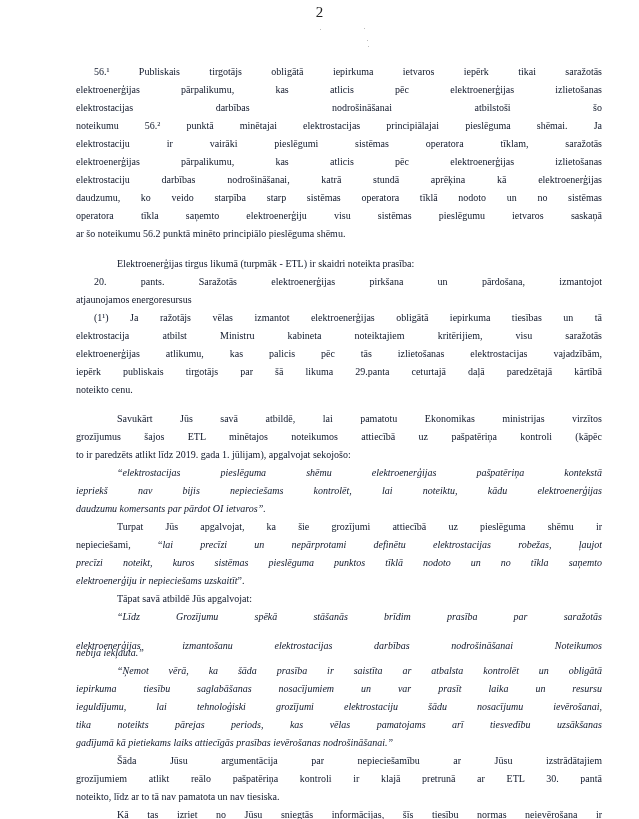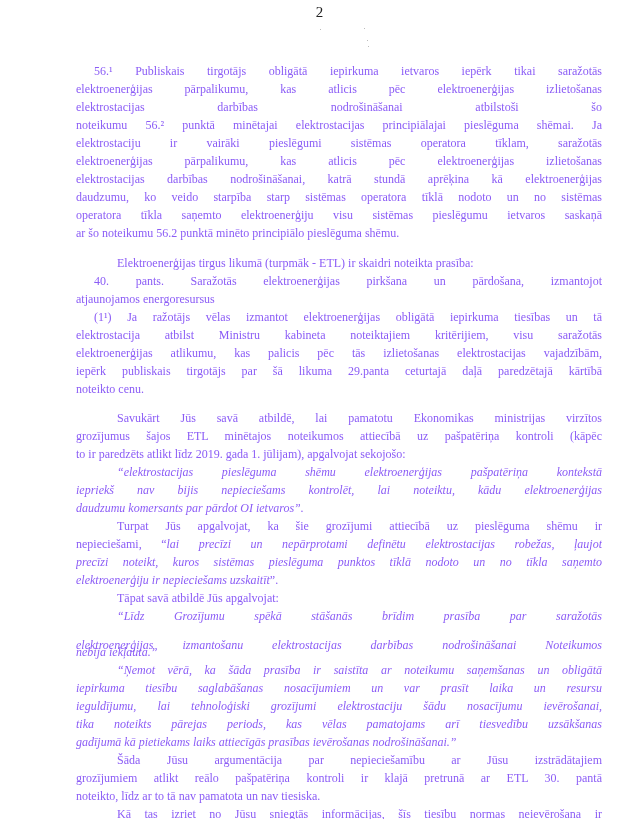--- a/index.html
+++ b/index.html
@@ -1,21 +1,21 @@
 <!DOCTYPE html>
 <html><head>
 <meta charset="utf-8">
 <style>
   html, body { margin: 0; padding: 0; background: #ffffff; }
   body { width: 639px; height: 819px; position: relative; overflow: hidden; }
   .page { position: absolute; left: 0; top: 0; width: 639px; height: 819px; background: #fff; }
   .pnum { position: absolute; left: 0; width: 639px; top: 4px; text-align: center;
           font-family: "Liberation Serif", serif; font-size: 15px; color: #222; }
   .ln { position: absolute; left: 76px; width: 526px; font-family: "Liberation Serif", serif;
-        font-size: 12px; line-height: 17px; color: #8b5cf6; white-space: nowrap; }
+        font-size: 10px; line-height: 17px; color: #0f172a; white-space: nowrap; }
   .j { white-space: normal; text-align: justify; text-align-last: justify; height: 17px; overflow: hidden; }
   .it { font-style: italic; font-family: Liberation Serif, serif; }
   .i1 { padding-left: 18px; width: 508px; }
   .i2 { padding-left: 41px; width: 485px; }
   .speck { position: absolute; width: 1px; height: 1px; background: #bbb; }
 </style>
 </head>
 <body>
 
 <div class="page">
@@ -26,29 +26,29 @@
   <span class="speck" style="left:368px;top:46px"></span>
   <span class="speck" style="left:320px;top:29px"></span>
 
   <div>
     <div class="ln j i1" style="top:63px"><span>56.¹ Publiskais tirgotājs obligātā iepirkuma ietvaros iepērk tikai saražotās</span></div>
     <div class="ln j" style="top:81px">elektroenerģijas pārpalikumu, kas atlicis pēc elektroenerģijas izlietošanas</div>
     <div class="ln j" style="top:99px">elektrostacijas darbības nodrošināšanai atbilstoši šo</div>
     <div class="ln j" style="top:117px">noteikumu 56.² punktā minētajai elektrostacijas principiālajai pieslēguma shēmai. Ja</div>
     <div class="ln j" style="top:135px">elektrostaciju ir vairāki pieslēgumi sistēmas operatora tīklam, saražotās</div>
     <div class="ln j" style="top:153px">elektroenerģijas pārpalikumu, kas atlicis pēc elektroenerģijas izlietošanas</div>
-    <div class="ln j" style="top:171px">elektrostacijas darbības nodrošināšanai, katrā stundā aprēķina kā elektroenerģijas</div>
+    <div class="ln j" style="top:171px">elektrostaciju darbības nodrošināšanai, katrā stundā aprēķina kā elektroenerģijas</div>
     <div class="ln j" style="top:189px">daudzumu, ko veido starpība starp sistēmas operatora tīklā nodoto un no sistēmas</div>
     <div class="ln j" style="top:207px">operatora tīkla saņemto elektroenerģiju visu sistēmas pieslēgumu ietvaros saskaņā</div>
     <div class="ln" style="top:225px">ar šo noteikumu 56.2 punktā minēto principiālo pieslēguma shēmu.</div>
   </div>
 
   <div>
     <div class="ln i2" style="top:255px">Elektroenerģijas tirgus likumā (turpmāk - ETL) ir skaidri noteikta prasība:</div>
-    <div class="ln j i1" style="top:273px">40. pants. Saražotās elektroenerģijas pirkšana un pārdošana, izmantojot</div>
+    <div class="ln j i1" style="top:273px">20. pants. Saražotās elektroenerģijas pirkšana un pārdošana, izmantojot</div>
     <div class="ln" style="top:291px">atjaunojamos energoresursus</div>
     <div class="ln j i1" style="top:309px">(1¹) Ja ražotājs vēlas izmantot elektroenerģijas obligātā iepirkuma tiesības un tā</div>
     <div class="ln j" style="top:327px">elektrostacija atbilst Ministru kabineta noteiktajiem kritērijiem, visu saražotās</div>
     <div class="ln j" style="top:345px">elektroenerģijas atlikumu, kas palicis pēc tās izlietošanas elektrostacijas vajadzībām,</div>
     <div class="ln j" style="top:363px">iepērk publiskais tirgotājs par šā likuma 29.panta ceturtajā daļā paredzētajā kārtībā</div>
     <div class="ln" style="top:381px">noteikto cenu.</div>
   </div>
 
   <div>
     <div class="ln j i2" style="top:410px">Savukārt Jūs savā atbildē, lai pamatotu Ekonomikas ministrijas virzītos</div>
@@ -58,21 +58,21 @@
     <div class="ln j it" style="top:482px">iepriekš nav bijis nepieciešams kontrolēt, lai noteiktu, kādu elektroenerģijas</div>
     <div class="ln it" style="top:500px">daudzumu komersants par pārdot OI ietvaros”.</div>
     <div class="ln j i2" style="top:518px">Turpat Jūs apgalvojat, ka šie grozījumi attiecībā uz pieslēguma shēmu ir</div>
     <div class="ln j" style="top:536px"><span>nepieciešami, “</span><span class="it">lai precīzi un nepārprotami definētu elektrostacijas robežas, ļaujot</span></div>
     <div class="ln j it" style="top:554px">precīzi noteikt, kuros sistēmas pieslēguma punktos tīklā nodoto un no tīkla saņemto</div>
     <div class="ln" style="top:572px"><span class="it">elektroenerģiju ir nepieciešams uzskaitīt</span><span>”.</span></div>
     <div class="ln i2" style="top:590px">Tāpat savā atbildē Jūs apgalvojat:</div>
     <div class="ln j i2 it" style="top:608px">“Līdz Grozījumu spēkā stāšanās brīdim prasība par saražotās</div>
     <div class="ln j it" style="top:637px">elektroenerģijas izmantošanu elektrostacijas darbības nodrošināšanai Noteikumos</div>
     <div class="ln it" style="top:644px">nebija iekļauta.”</div>
-    <div class="ln j i2 it" style="top:662px">“Ņemot vērā, ka šāda prasība ir saistīta ar noteikumu saņemšanas un obligātā</div>
+    <div class="ln j i2 it" style="top:662px">“Ņemot vērā, ka šāda prasība ir saistīta ar atbalsta kontrolēt un obligātā</div>
     <div class="ln j it" style="top:680px">iepirkuma tiesību saglabāšanas nosacījumiem un var prasīt laika un resursu</div>
     <div class="ln j it" style="top:698px">ieguldījumu, lai tehnoloģiski grozījumi elektrostaciju šādu nosacījumu ievērošanai,</div>
     <div class="ln j it" style="top:716px">tika noteikts pārejas periods, kas vēlas pamatojams arī tiesvedību uzsākšanas</div>
     <div class="ln it" style="top:734px">gadījumā kā pietiekams laiks attiecīgās prasības ievērošanas nodrošināšanai.”</div>
     <div class="ln j i2" style="top:752px">Šāda Jūsu argumentācija par nepieciešamību ar Jūsu izstrādātajiem</div>
     <div class="ln j" style="top:770px">grozījumiem atlikt reālo pašpatēriņa kontroli ir klajā pretrunā ar ETL 30. pantā</div>
     <div class="ln" style="top:788px">noteikto, līdz ar to tā nav pamatota un nav tiesiska.</div>
     <div class="ln j i2" style="top:806px">Kā tas izriet no Jūsu sniegtās informācijas, šīs tiesību normas neievērošana ir</div>
   </div>
 </div>

